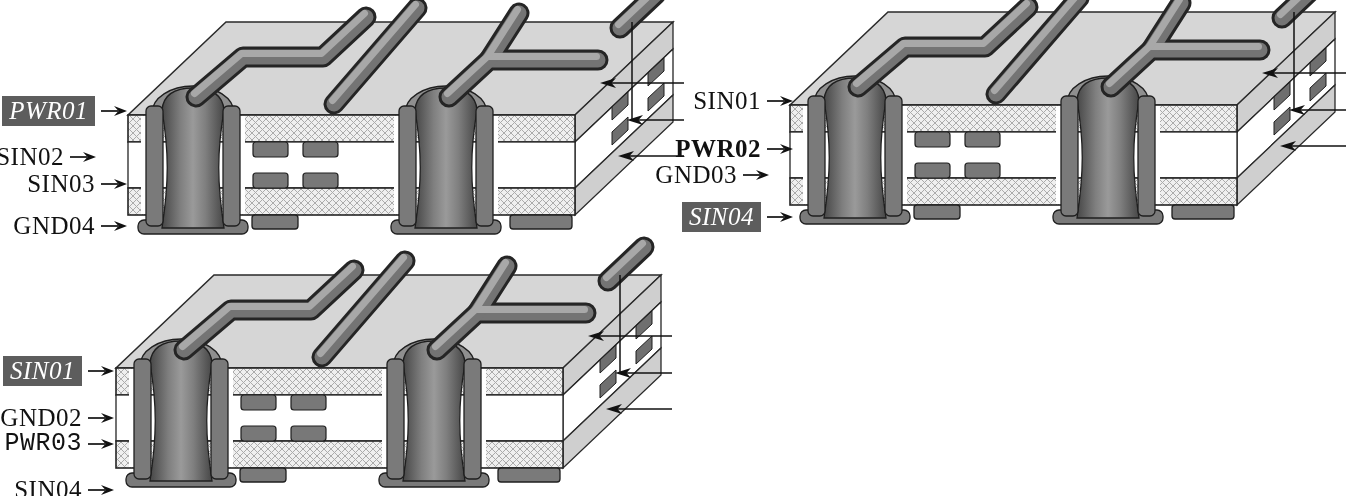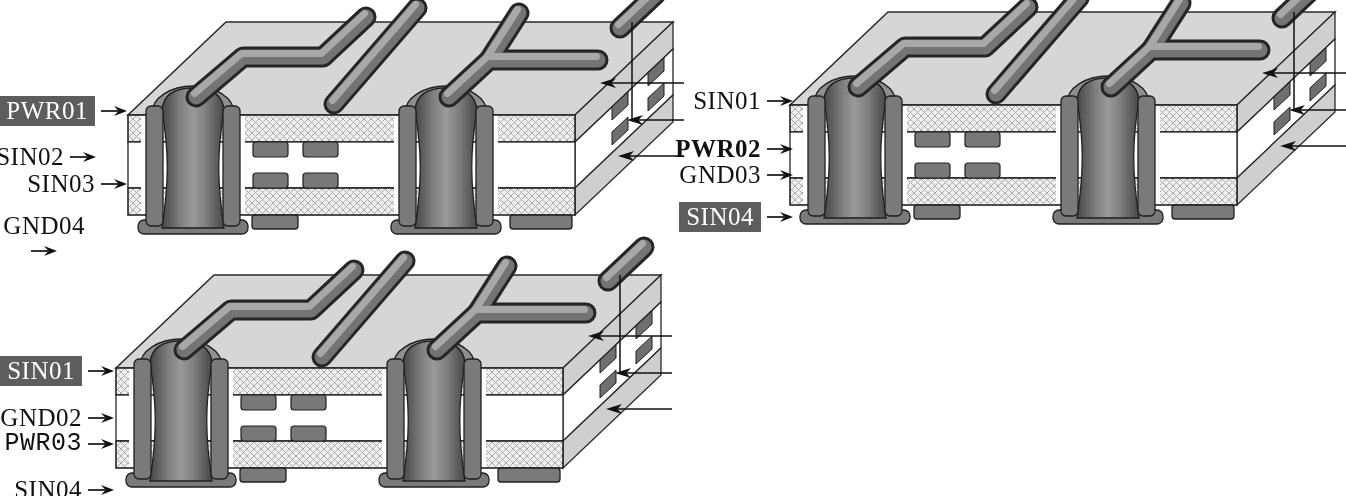--- a/index.html
+++ b/index.html
@@ -1,21 +1,21 @@
 <!DOCTYPE html>
 <html><head>
 <meta charset="utf-8">
 <style>
   html,body{margin:0;padding:0;background:#ffffff;}
   .canvas{position:relative;width:1346px;height:496px;background:#fff;overflow:hidden;
           font-family:"Liberation Serif","DejaVu Serif",serif;}
   .fig-svg{position:absolute;left:0;top:0;}
   .label-row{position:absolute;display:flex;align-items:center;gap:6px;white-space:nowrap;}
   .label-text{font-size:25px;line-height:27px;color:#111;letter-spacing:0.5px;}
-  .label-text.highlight{background:#5d5d5d;color:#ffffff;padding:1px 7px 2px 7px;}
+  .label-text.highlight{background:#5d5d5d;color:#ffffff;padding:1px 7px 2px 7px;font-style:italic;}
   .arrow-svg{flex:0 0 auto;}
   
   .face-top{fill:#d6d6d6;stroke:#2a2a2a;stroke-width:1.5;}
   .face-side{fill:#cfcfcf;stroke:#2a2a2a;stroke-width:1.3;}
   .band-white{fill:#ffffff;stroke:#252525;stroke-width:1.3;}
   .band-hatch{fill:url(#xh);stroke:#252525;stroke-width:1.6;}
   .tr-emb{fill:#787878;stroke:#1f1f1f;stroke-width:1.2;}
   .tr-cut{fill:#6f6f6f;stroke:#1f1f1f;stroke-width:1;}
   .metal{fill:#7a7a7a;stroke:#1f1f1f;stroke-width:1.3;}
   .dome{fill:#8f8f8f;stroke:#1f1f1f;stroke-width:1.3;}
@@ -135,21 +135,21 @@
         <polygon points="26,6 13,1 17.5,6 13,11" fill="#111"></polygon>
       </svg>
   </div>
   <div class="label-row" style="top:170px;right:1219px;">
     <span class="label-text">SIN03</span>
     <svg class="arrow-svg" width="26" height="12" viewBox="0 0 26 12">
         <line x1="0" y1="6" x2="17" y2="6" stroke="#111" stroke-width="1.7"></line>
         <polygon points="26,6 13,1 17.5,6 13,11" fill="#111"></polygon>
       </svg>
   </div>
-  <div class="label-row" style="top:212px;right:1261px;flex-direction:column;">
+  <div class="label-row" style="top:212px;right:1219px;">
     <span class="label-text">GND04</span>
     <svg class="arrow-svg" width="26" height="12" viewBox="0 0 26 12">
         <line x1="0" y1="6" x2="17" y2="6" stroke="#111" stroke-width="1.7"></line>
         <polygon points="26,6 13,1 17.5,6 13,11" fill="#111"></polygon>
       </svg>
   </div>
 
   <div class="label-row" style="top:87px;right:553px;">
     <span class="label-text">SIN01</span>
     <svg class="arrow-svg" width="26" height="12" viewBox="0 0 26 12">
@@ -157,21 +157,21 @@
         <polygon points="26,6 13,1 17.5,6 13,11" fill="#111"></polygon>
       </svg>
   </div>
   <div class="label-row" style="top:135px;right:553px;font-weight:bold;">
     <span class="label-text">PWR02</span>
     <svg class="arrow-svg" width="26" height="12" viewBox="0 0 26 12">
         <line x1="0" y1="6" x2="17" y2="6" stroke="#111" stroke-width="1.7"></line>
         <polygon points="26,6 13,1 17.5,6 13,11" fill="#111"></polygon>
       </svg>
   </div>
-  <div class="label-row" style="top:161px;right:553px;margin-left:36px;">
+  <div class="label-row" style="top:161px;right:577px;margin-left:36px;">
     <span class="label-text">GND03</span>
     <svg class="arrow-svg" width="26" height="12" viewBox="0 0 26 12">
         <line x1="0" y1="6" x2="17" y2="6" stroke="#111" stroke-width="1.7"></line>
         <polygon points="26,6 13,1 17.5,6 13,11" fill="#111"></polygon>
       </svg>
   </div>
   <div class="label-row" style="top:202px;right:553px;">
     <span class="label-text highlight">SIN04</span>
     <svg class="arrow-svg" width="26" height="12" viewBox="0 0 26 12">
         <line x1="0" y1="6" x2="17" y2="6" stroke="#111" stroke-width="1.7"></line>

